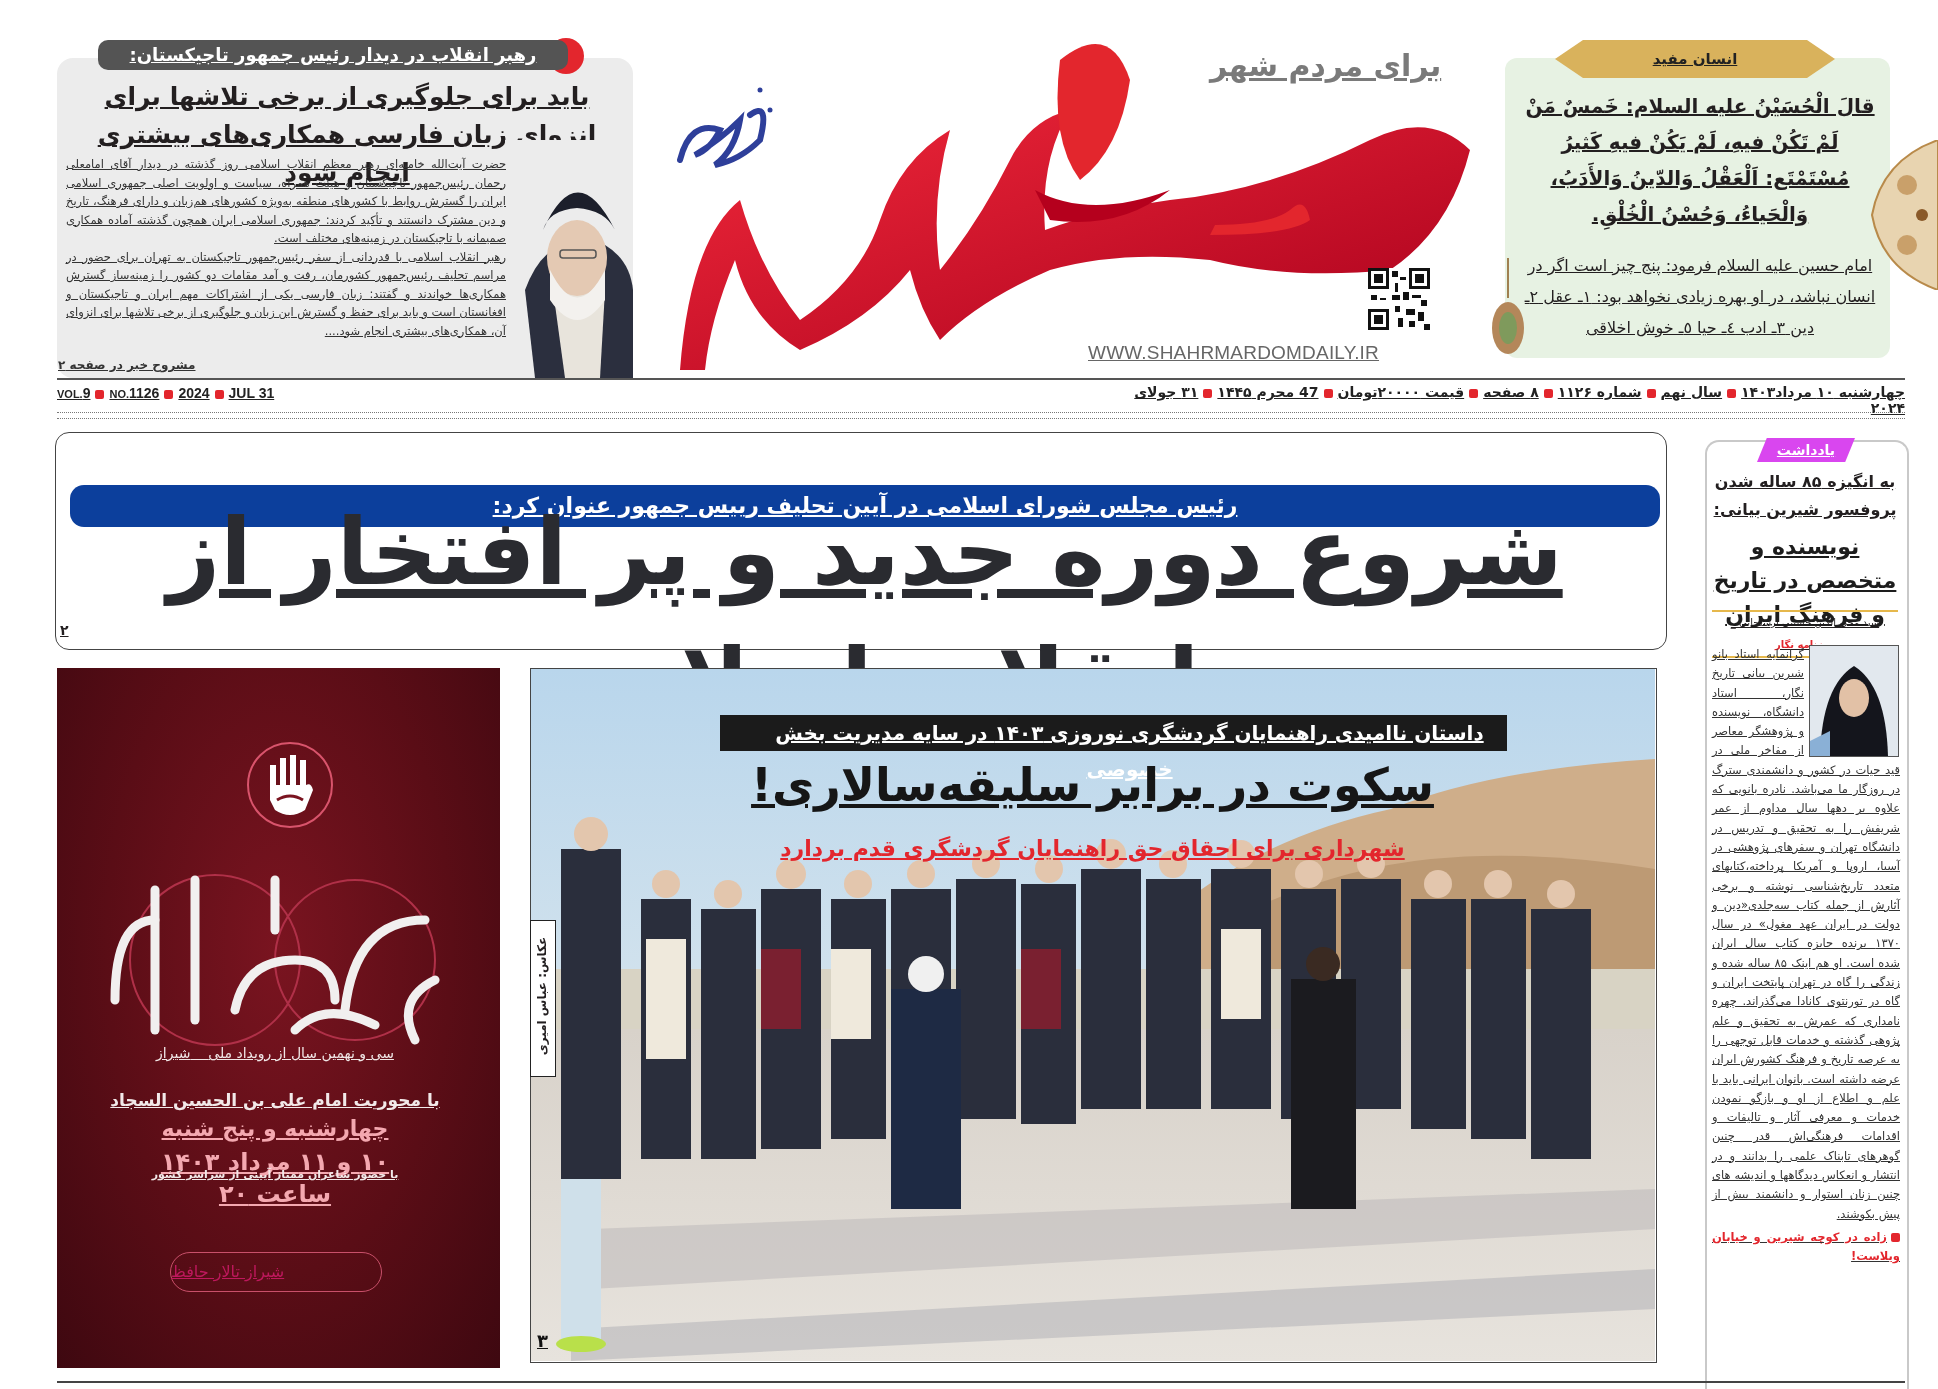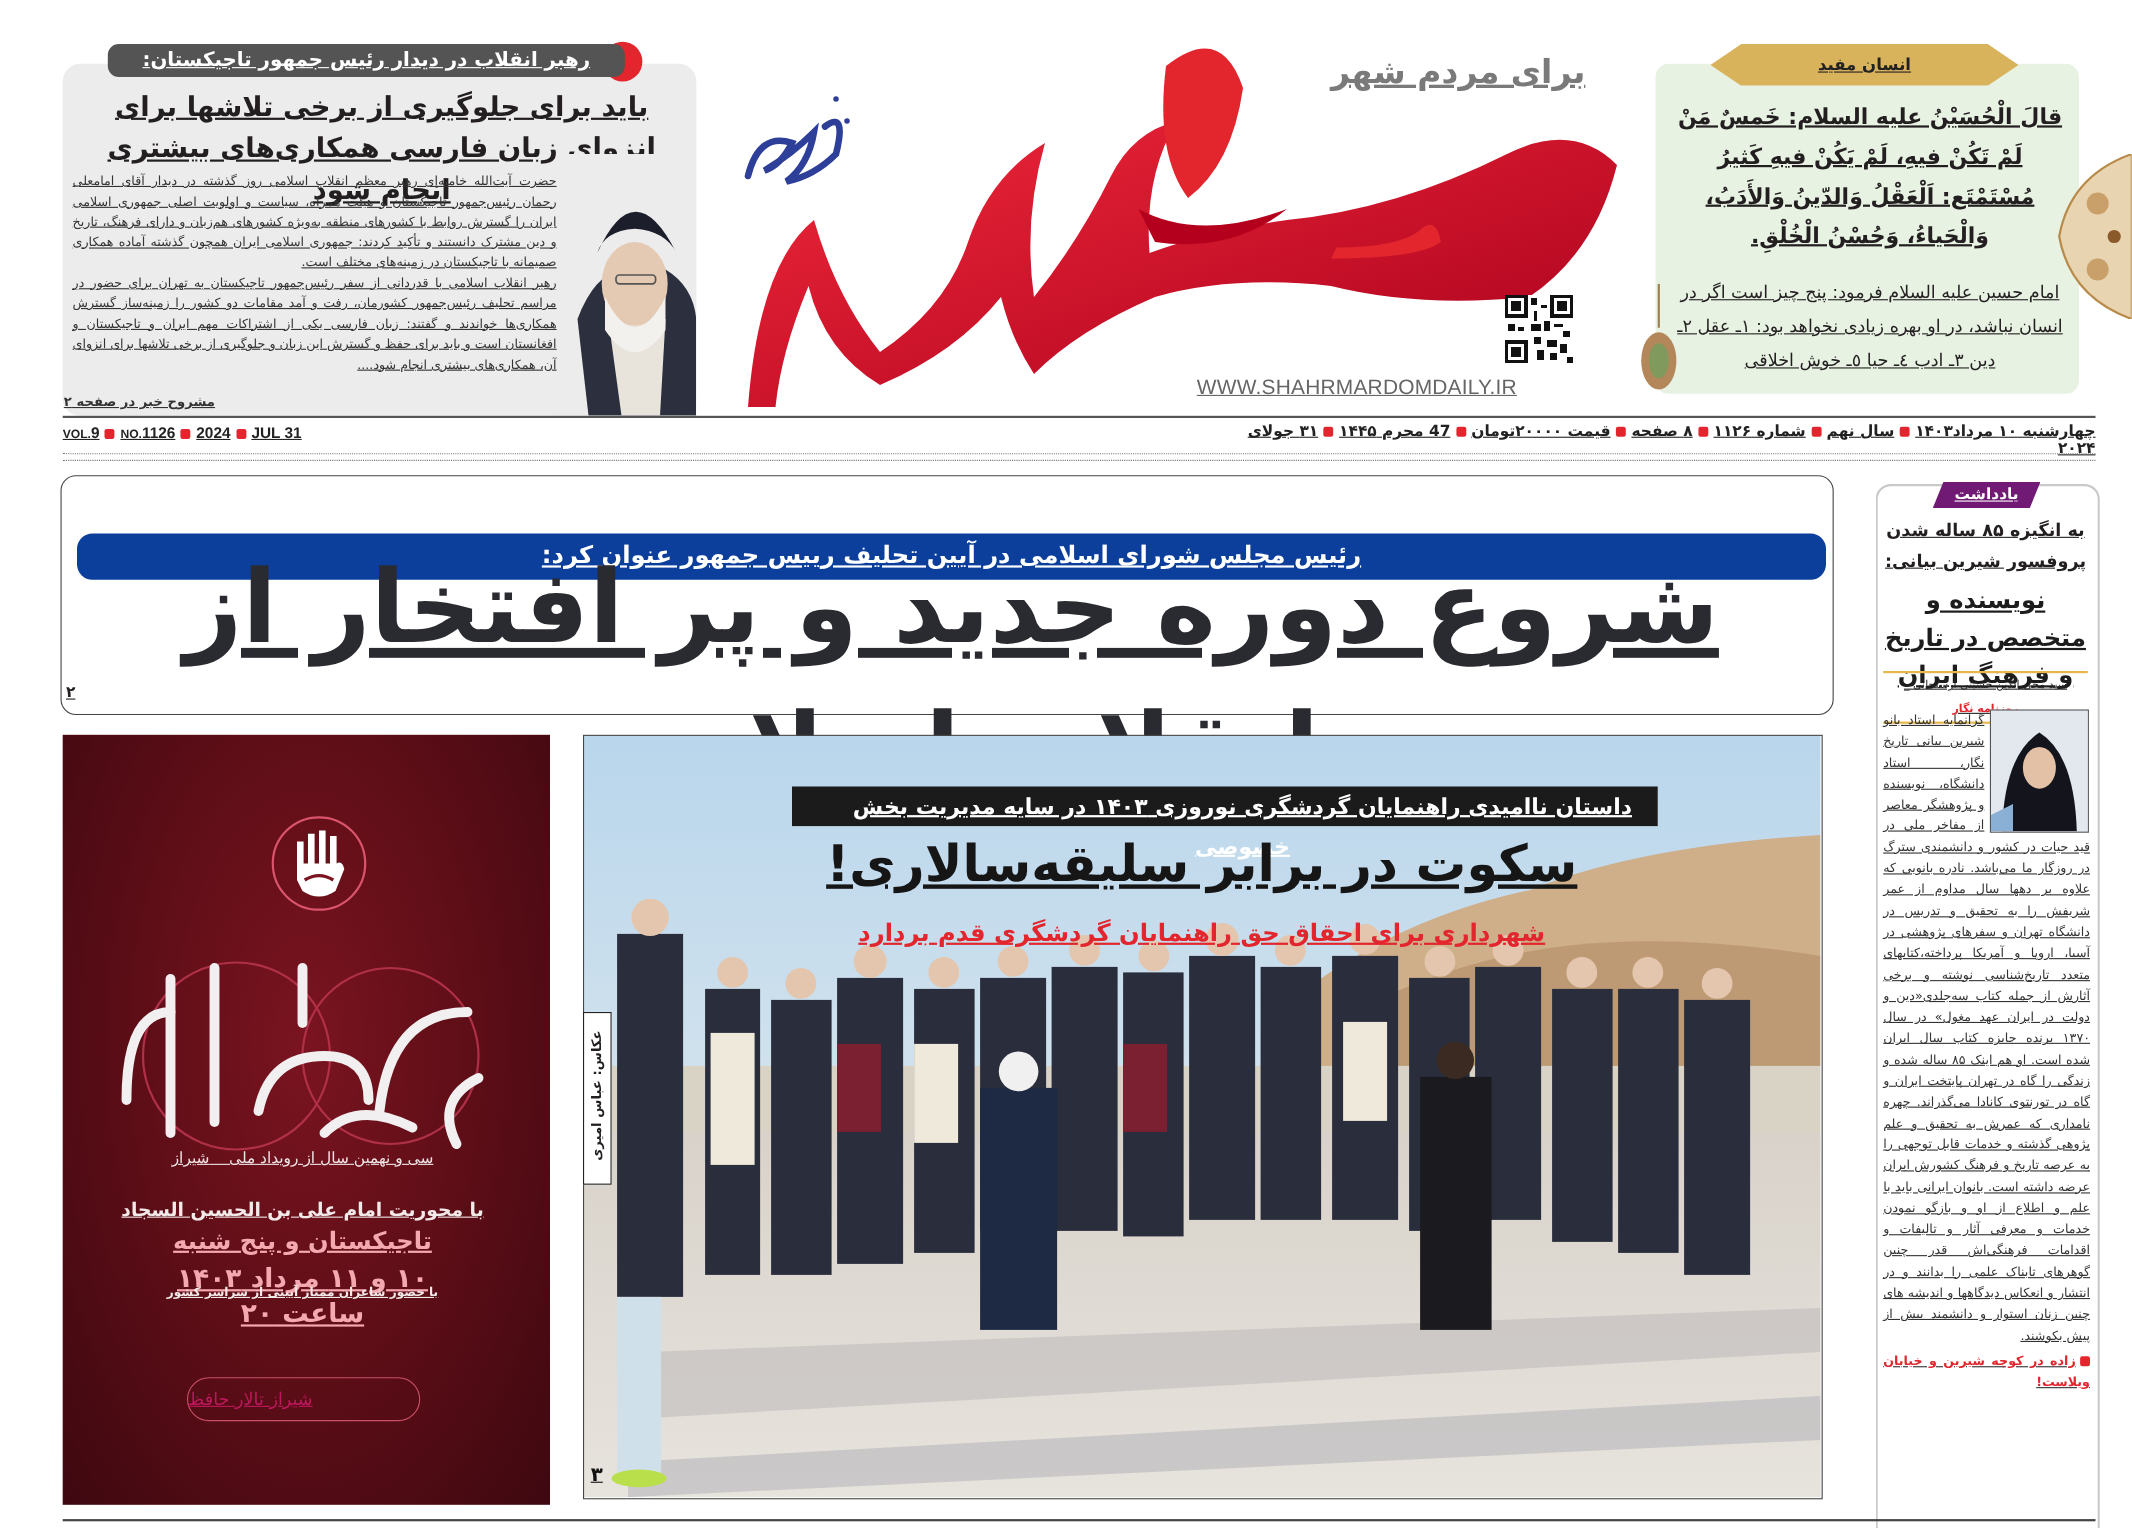--- a/index.html
+++ b/index.html
@@ -32,21 +32,21 @@
   #volline{left:57px;top:385px;font-size:14px;font-weight:bold;font-family:"Liberation Sans",sans-serif;color:#222;}
   .sq{display:inline-block;width:9px;height:9px;background:#e3262d;border-radius:2px;margin:0 5px;vertical-align:middle;}
   .dots{left:57px;width:1848px;height:0;border-top:1px dotted #777;}
   
   #head-box{left:55px;top:432px;width:1610px;height:216px;border:1px solid #444;border-radius:14px;}
   #head-strip{left:70px;top:444px;width:1590px;height:42px;background:#0c3f9c;border-radius:14px;color:#fff;font-weight:bold;font-size:22px;line-height:42px;text-align:center;margin-top:41px;}
   #headline{left:70px;top:488px;width:1590px;font-size:92px;font-weight:bold;line-height:130px;text-align:center;color:#2a2b30;letter-spacing:-2px;}
   #head-page{left:60px;top:622px;font-size:14px;font-weight:bold;}
   
   #note-col{left:1705px;top:440px;width:200px;height:949px;border:2px solid #c9c9c9;border-bottom:none;border-radius:14px 14px 0 0;}
-  #note-tag{left:1757px;top:438px;width:98px;height:24px;background:#701a75;clip-path:polygon(10% 0,100% 0,90% 100%,0 100%);color:#fff;font-weight:bold;font-size:14px;line-height:24px;text-align:center;}
+  #note-tag{left:1757px;top:438px;width:98px;height:24px;background:#d946ef;clip-path:polygon(10% 0,100% 0,90% 100%,0 100%);color:#fff;font-weight:bold;font-size:14px;line-height:24px;text-align:center;}
   #note-sub{left:1712px;top:468px;width:186px;font-size:16px;font-weight:bold;line-height:28px;text-align:center;}
   #note-title{left:1712px;top:530px;width:186px;font-size:22px;font-weight:bold;line-height:34px;text-align:center;color:#1d1d1d;}
   #note-byline{left:1712px;top:610px;width:186px;border-top:2px solid #e6b84c;border-bottom:2px solid #e6b84c;font-size:10px;line-height:22px;text-align:center;}
   #note-byline .role{color:#e3262d;font-weight:bold;}
   #note-photo{left:1809px;top:645px;width:88px;height:110px;background:#dfe6ee;border:1px solid #555;overflow:hidden;}
   #note-body{left:1712px;top:645px;width:188px;font-size:11.5px;line-height:19.3px;text-align:justify;color:#333;}
   #note-body .float{float:right;width:96px;height:112px;}
   #note-subhead{color:#e3262d;font-weight:bold;}
   
   #poster{left:57px;top:668px;width:443px;height:700px;background:radial-gradient(ellipse at 50% 40%,#7a1420 0%,#5a0d16 55%,#3e0810 100%);}
@@ -226,21 +226,21 @@
         <path d="M320 190 Q300 150 340 130"></path>
       <path d="M200 180 Q230 150 280 175"></path>
     </g>
     <text x="185" y="75" text-anchor="middle" font-size="0" fill="#fff">شب شعر عاشورا</text>
   </svg>
 </div>
 <div class="abs rtl" id="poster-sub">
   <span>سی و نهمین سال از رویداد ملی</span>&nbsp;&nbsp;&nbsp;&nbsp;<span>شیراز</span>
 </div>
 <div class="abs rtl" id="poster-l1">با محوریت امام علی بن الحسین السجاد</div>
-<div class="abs rtl" id="poster-l2">تاجیکستان و پنج شنبه</div>
+<div class="abs rtl" id="poster-l2">چهارشنبه و پنج شنبه</div>
 <div class="abs rtl" id="poster-l3">۱۰ و ۱۱ مرداد ۱۴۰۳</div>
 <div class="abs rtl" id="poster-l4">ساعت ۲۰</div>
 <div class="abs rtl" id="poster-l5">با حضور شاعران ممتاز آیینی از سراسر کشور</div>
 <div class="abs rtl" id="poster-l6">شیراز تالار حافظ</div>
 
 <div class="abs" id="photo">
   <svg width="1124" height="692" viewBox="0 0 1124 692" preserveAspectRatio="none">
     <defs>
       <linearGradient id="sky" x1="0" y1="0" x2="0" y2="1">
           <stop offset="0" stop-color="#b9d6ec"></stop>

